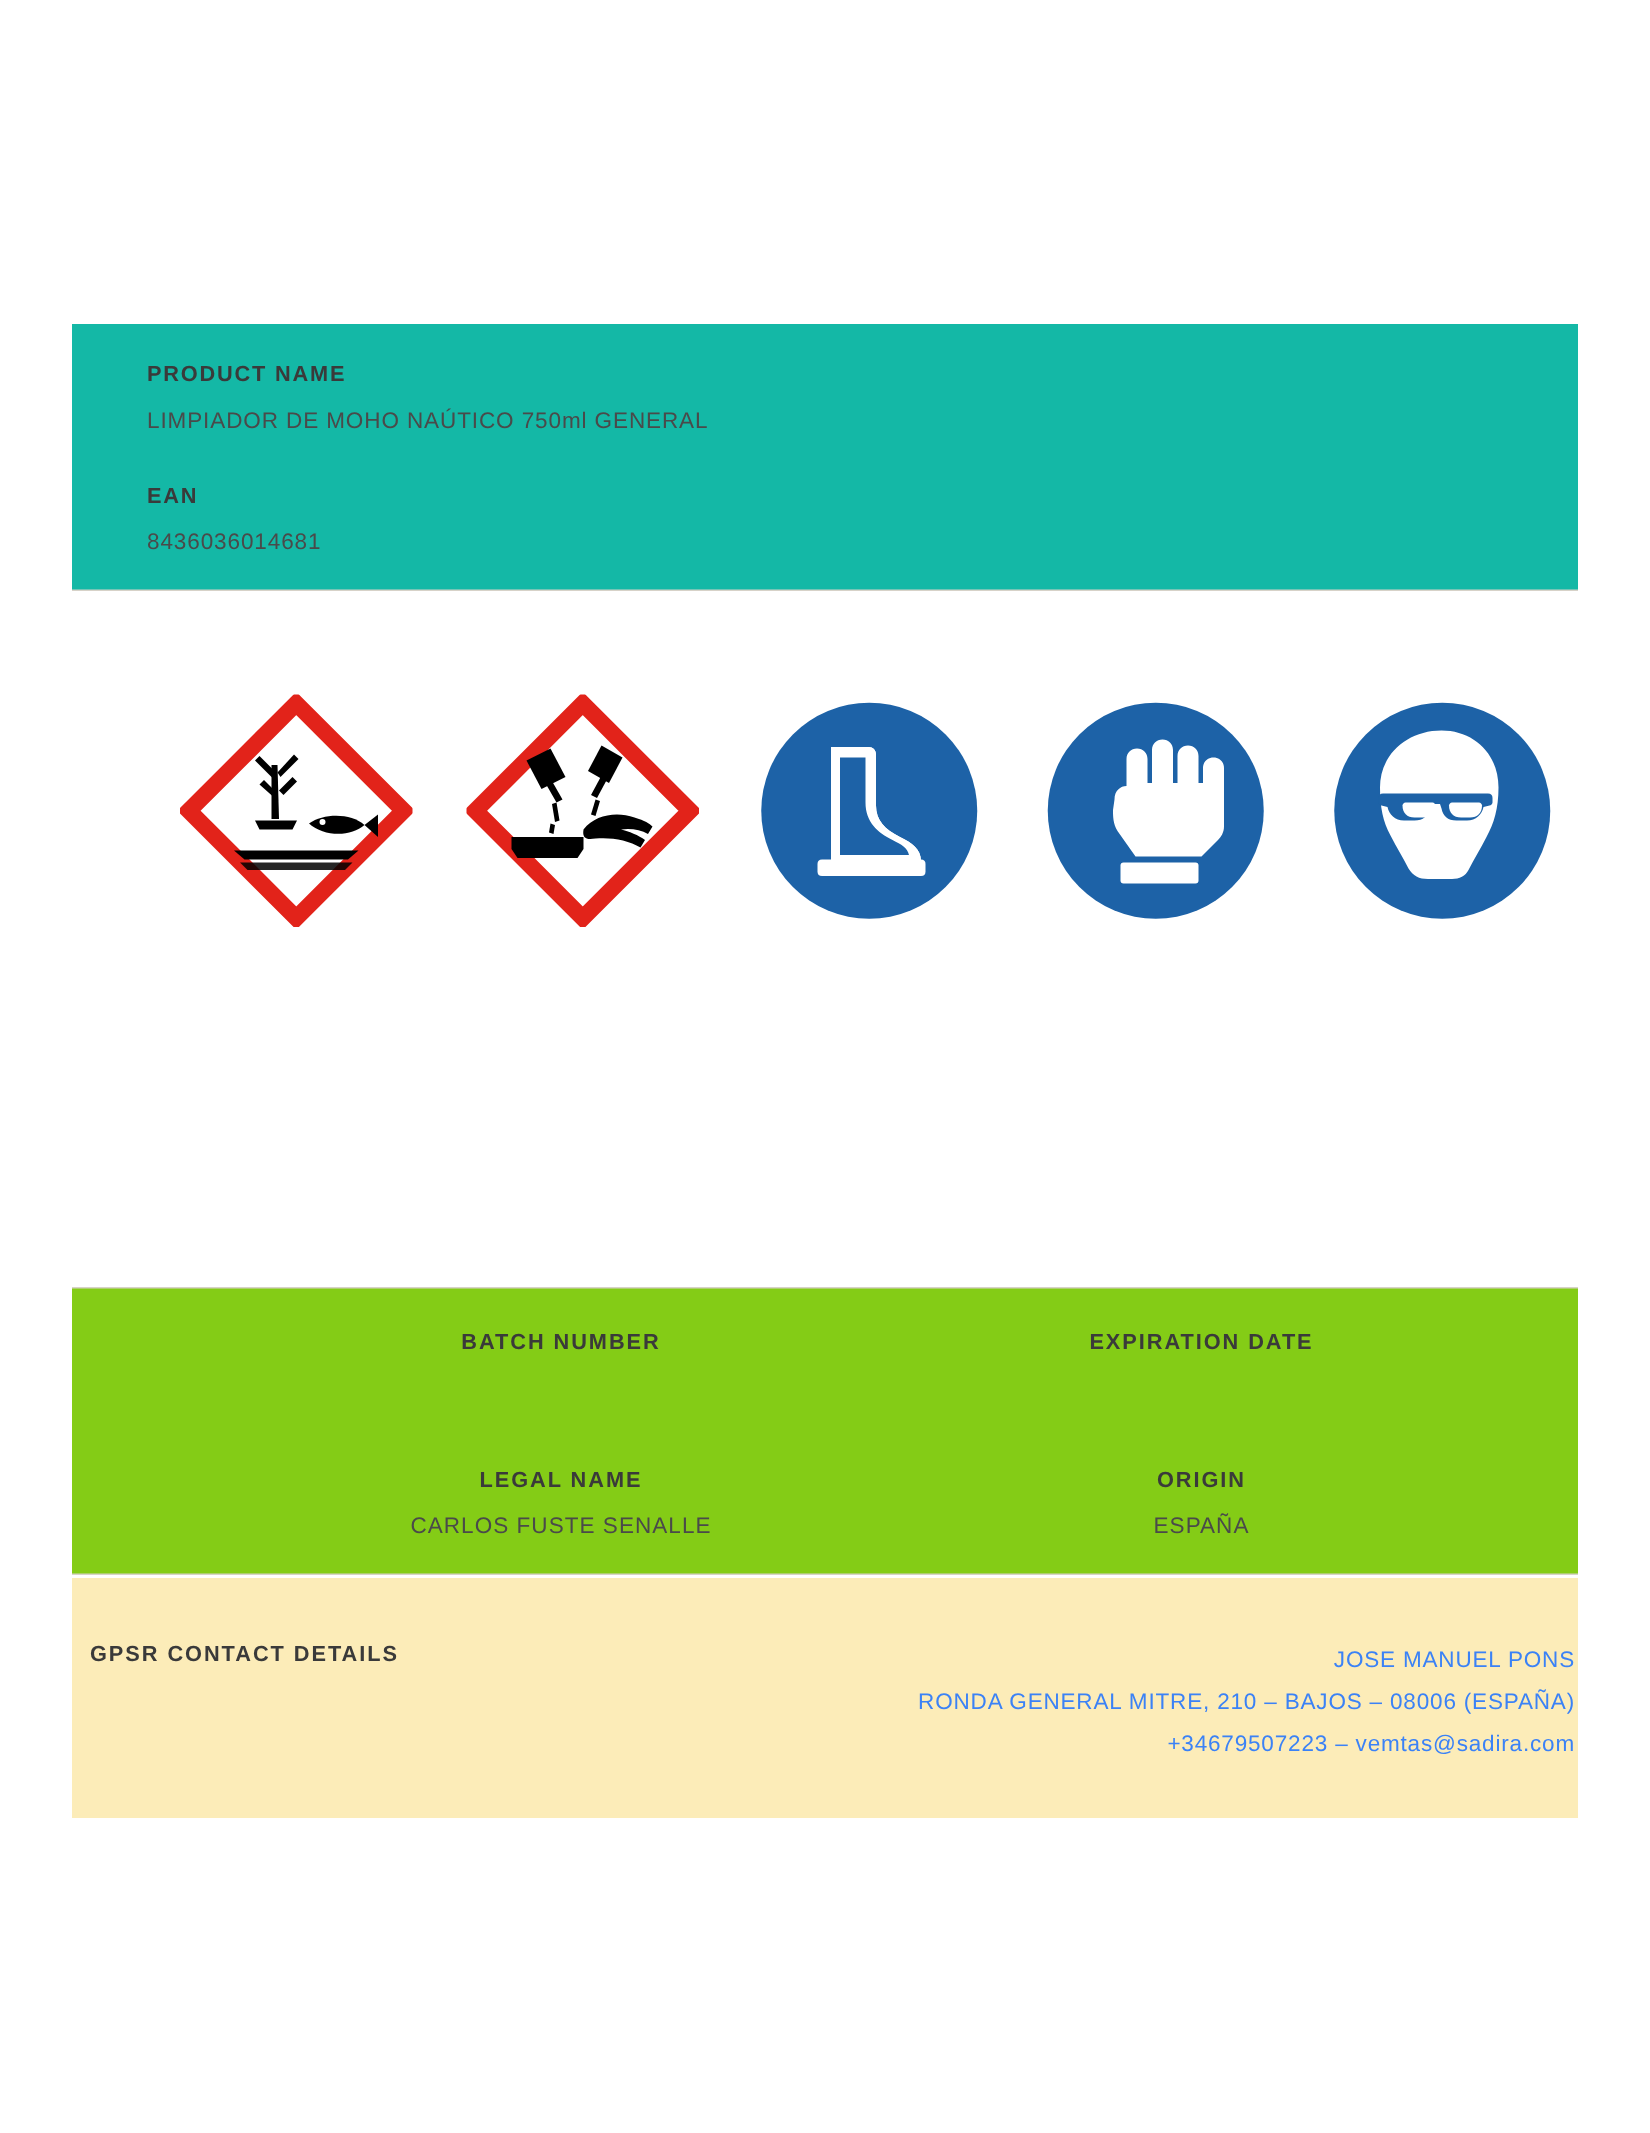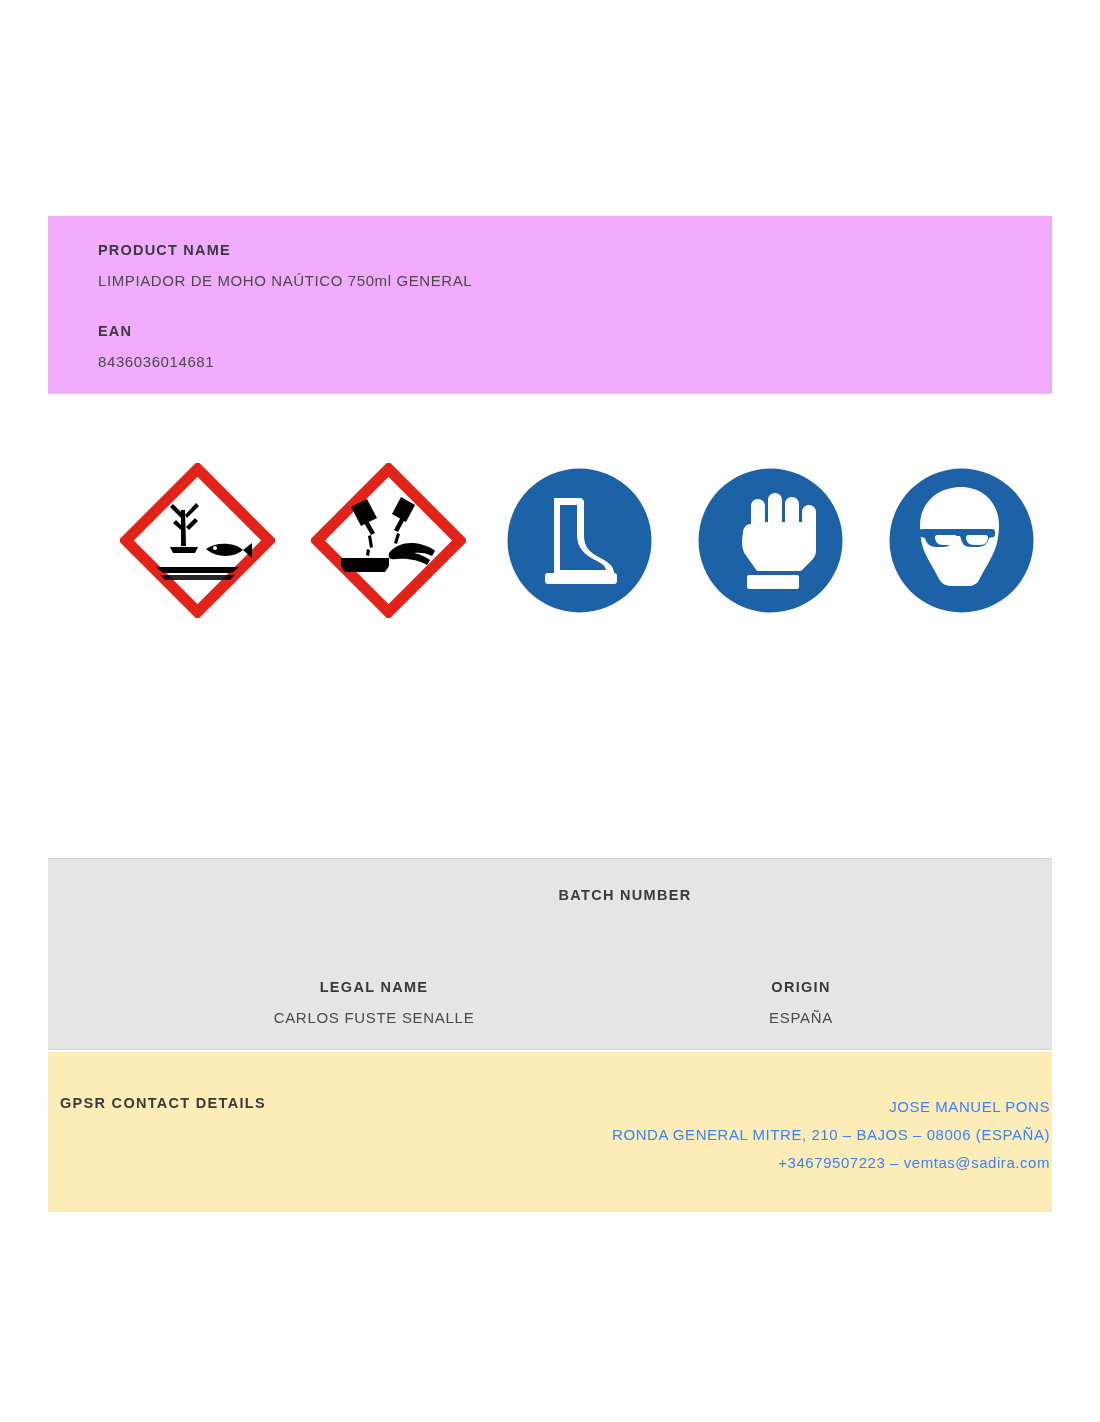--- a/index.html
+++ b/index.html
@@ -24,21 +24,21 @@
     height: 1422px;
   }
 
   
   .product-block {
     position: absolute;
     left: 48px;
     top: 216px;
     width: 1004px;
     height: 178px;
-    background: #f0abfc;
+    background: #14b8a6;
     border-bottom: 1px solid #d7d2c8;
     box-sizing: border-box;
     padding: 26px 50px 0 50px;
   }
   .field-label {
     font-size: 14.5px;
     font-weight: bold;
     letter-spacing: 1.2px;
     color: #3a3a3a;
     margin: 0;
@@ -73,21 +73,21 @@
   }
   .picto svg { display: block; }
 
   
   .info-block {
     position: absolute;
     left: 48px;
     top: 858px;
     width: 1004px;
     height: 192px;
-    background: #e5e5e5;
+    background: #84cc16;
     border-top: 1px solid #d7d2c8;
     border-bottom: 1px solid #d7d2c8;
     box-sizing: border-box;
   }
   .info-row {
     display: flex;
     width: 100%;
   }
   .info-cell {
     flex: 1 1 50%;
@@ -250,20 +250,24 @@
     </div>
 
   </div>
 
   <div class="info-block">
     <div class="info-row row1">
       <div class="info-cell leftpad">
         <p class="cell-label">BATCH NUMBER</p>
         <p class="cell-value"></p>
       </div>
+      <div class="info-cell">
+        <p class="cell-label">EXPIRATION DATE</p>
+        <p class="cell-value"></p>
+      </div>
     </div>
     <div class="info-row row2">
       <div class="info-cell leftpad">
         <p class="cell-label">LEGAL NAME</p>
         <p class="cell-value">CARLOS FUSTE SENALLE</p>
       </div>
       <div class="info-cell">
         <p class="cell-label">ORIGIN</p>
         <p class="cell-value">ESPAÑA</p>
       </div>

